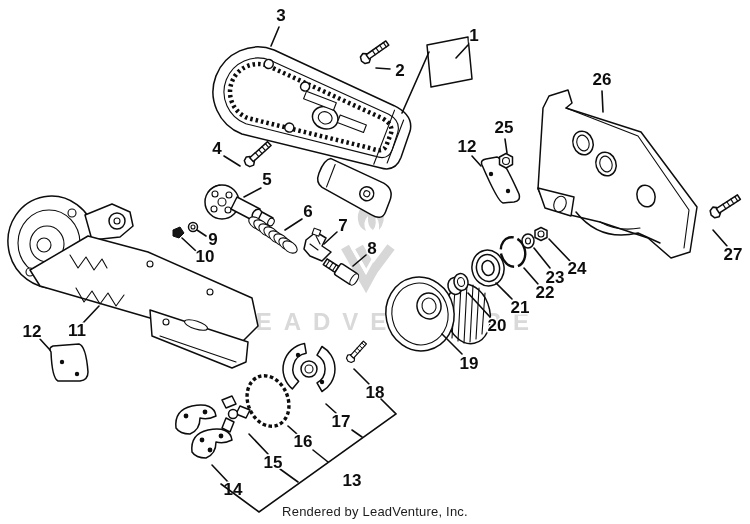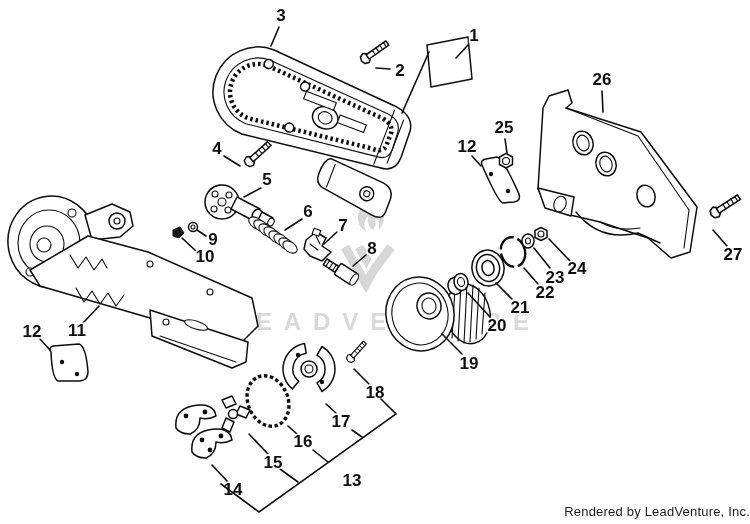--- a/index.html
+++ b/index.html
@@ -8,21 +8,21 @@
   svg{position:absolute;left:0;top:0;}
   .ink{stroke:#0d0d0d;fill:none;stroke-width:1.5;stroke-linejoin:round;stroke-linecap:round;}
   .inkw{stroke:#0d0d0d;fill:#ffffff;stroke-width:1.5;stroke-linejoin:round;}
   .thin{stroke-width:1.1;}
   .callout{font:bold 17px "Liberation Sans",sans-serif;fill:#0d0d0d;text-anchor:middle;
            dominant-baseline:central;paint-order:stroke;stroke:#ffffff;stroke-width:3px;}
   .leader{fill:none;stroke:#0d0d0d;stroke-width:1.6;stroke-linecap:round;}
   .wm{fill:#d7d7d7;}
   .wmtext{font:bold 24px "Liberation Sans",sans-serif;letter-spacing:12px;fill:#d9d9d9;
           text-anchor:middle;}
-  .footer{position:absolute;left:0;right:0;bottom:5px;text-align:right;
+  .footer{position:absolute;left:0;right:0;bottom:5px;text-align:center;
           font-size:13px;color:#1c1c1c;letter-spacing:0.2px;}
 </style>
 </head>
 <body>
 
 <div class="stage">
 <svg width="750" height="524" viewBox="0 0 750 524">
 
   <defs>
     <g id="screw-shape">

